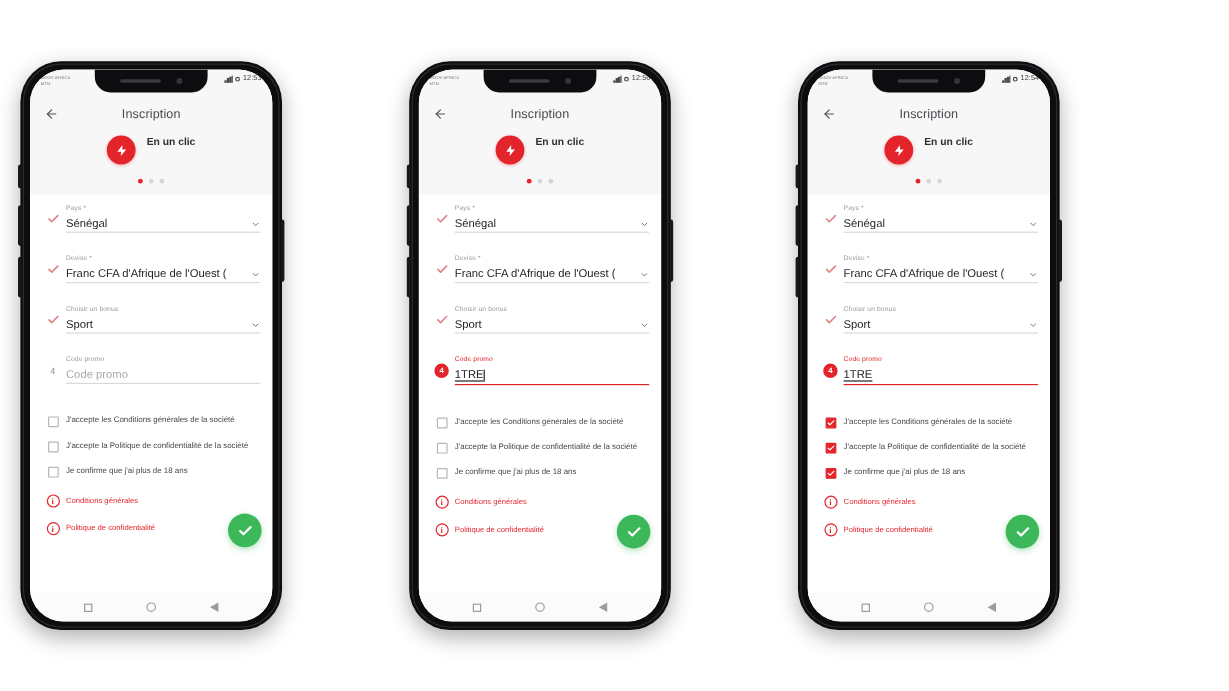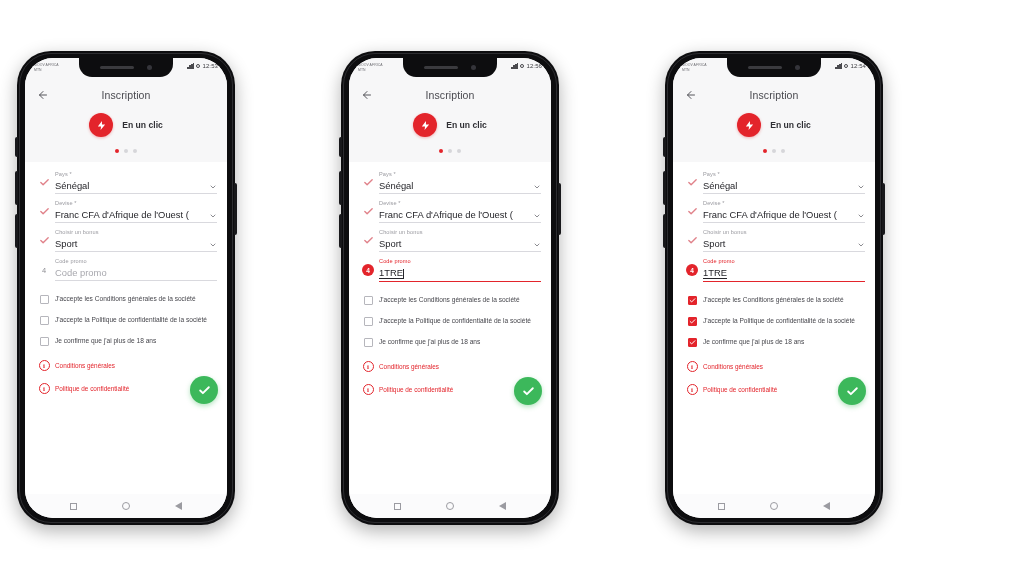--- a/index.html
+++ b/index.html
@@ -118,21 +118,21 @@
   }
   .back-arrow svg { width: 12px; height: 12px; }
   .appbar-title {
     flex: 1; text-align: center;
     font-size: 10.5px; color: #4a4a50; letter-spacing: .1px;
   }
 
   
   .brand-block { background: #f7f7f8; padding: 3px 0 9px 0; flex: 0 0 auto; }
   .brand-row {
-    display: flex; align-items: center;
+    display: flex; align-items: flex-start;
     justify-content: center; gap: 9px;
   }
   .bolt-badge {
     width: 24px; height: 24px; border-radius: 50%;
     background: #e3242b;
     display: flex; align-items: center; justify-content: center;
     box-shadow: 0 1px 3px rgba(227,36,43,.32);
   }
   .bolt-badge svg { width: 11px; height: 11px; }
   .brand-label { font-size: 8.6px; color: #2f2f34; font-weight: bold; }
@@ -144,21 +144,21 @@
   .sheet {
     flex: 1 1 auto;
     background: #ffffff;
     padding: 9px 0 0 0;
     display: flex; flex-direction: column;
     overflow: hidden;
   }
   .field-row {
     display: flex; align-items: flex-end;
     padding: 0 10px 0 8px;
-    margin-bottom: 6px;
+    margin-bottom: 19px;
   }
   .gutter {
     width: 22px; flex: 0 0 22px;
     display: flex; align-items: center; justify-content: center;
     padding-bottom: 6px;
   }
   .tick { width: 11px; height: 11px; color: #e0828a; }
   .tick svg { width: 11px; height: 11px; display: block; }
   .num-plain { font-size: 7.5px; color: #8e8e94; }
   .num-badge {

